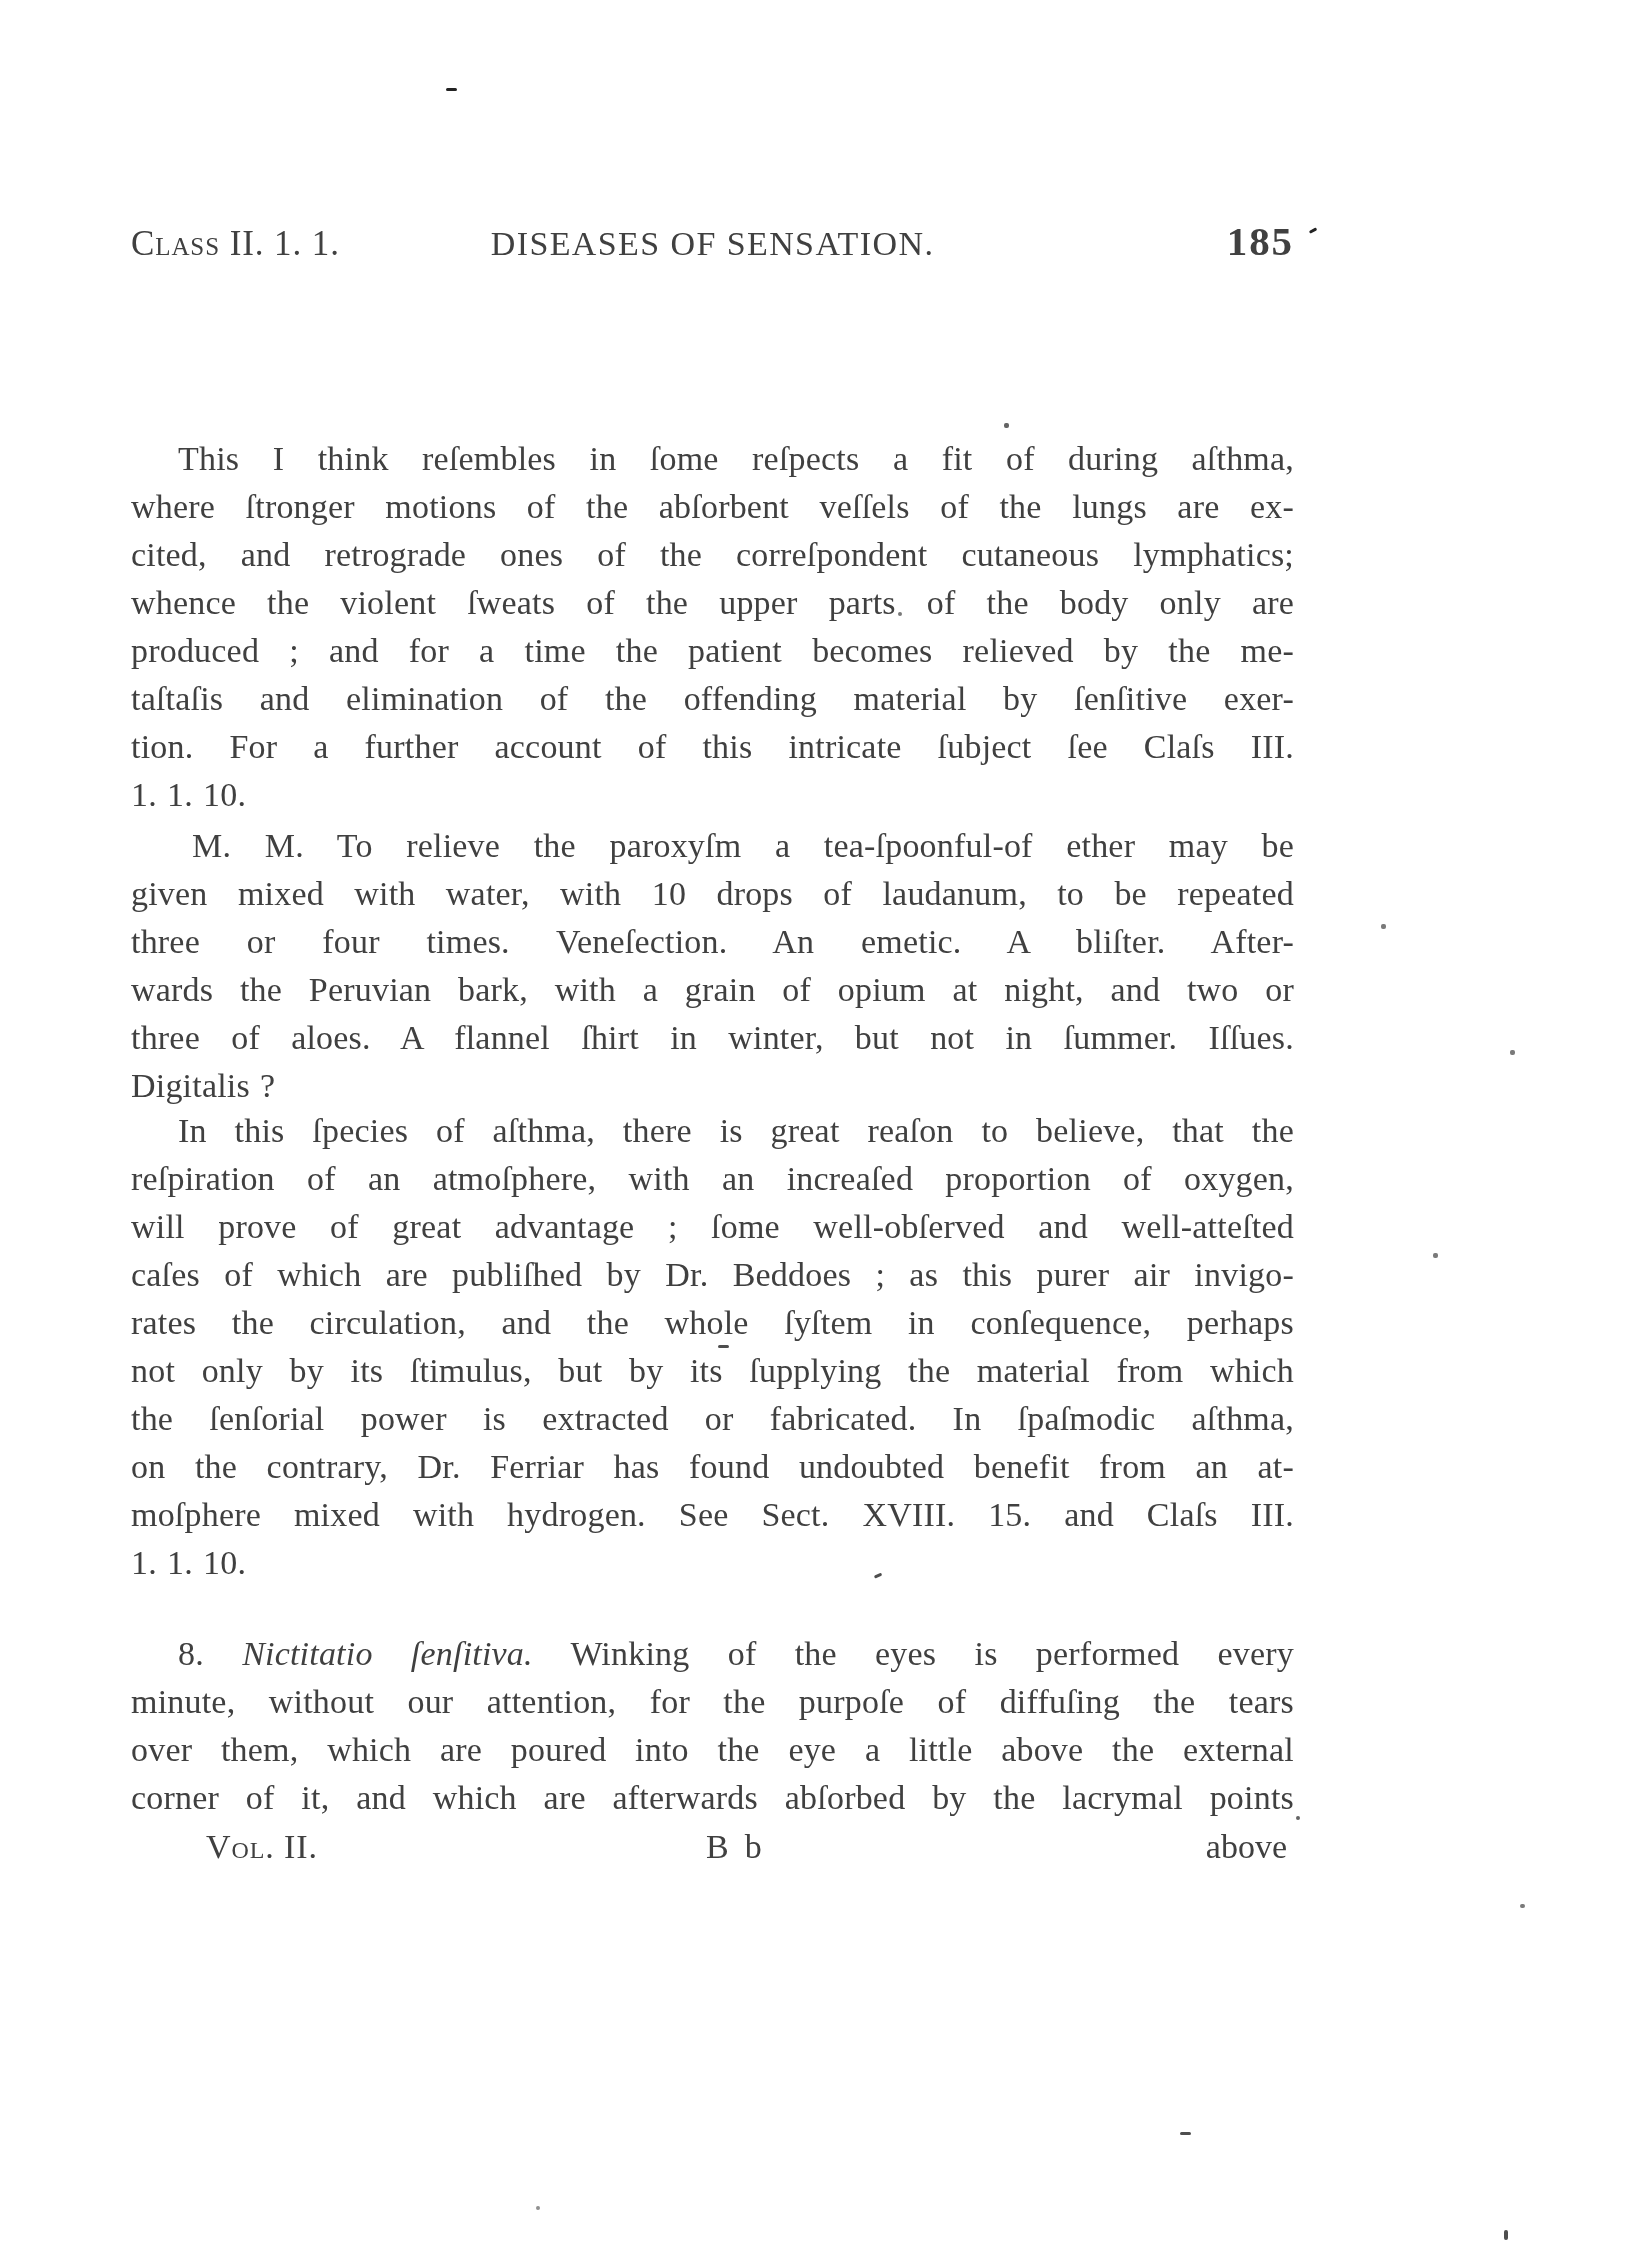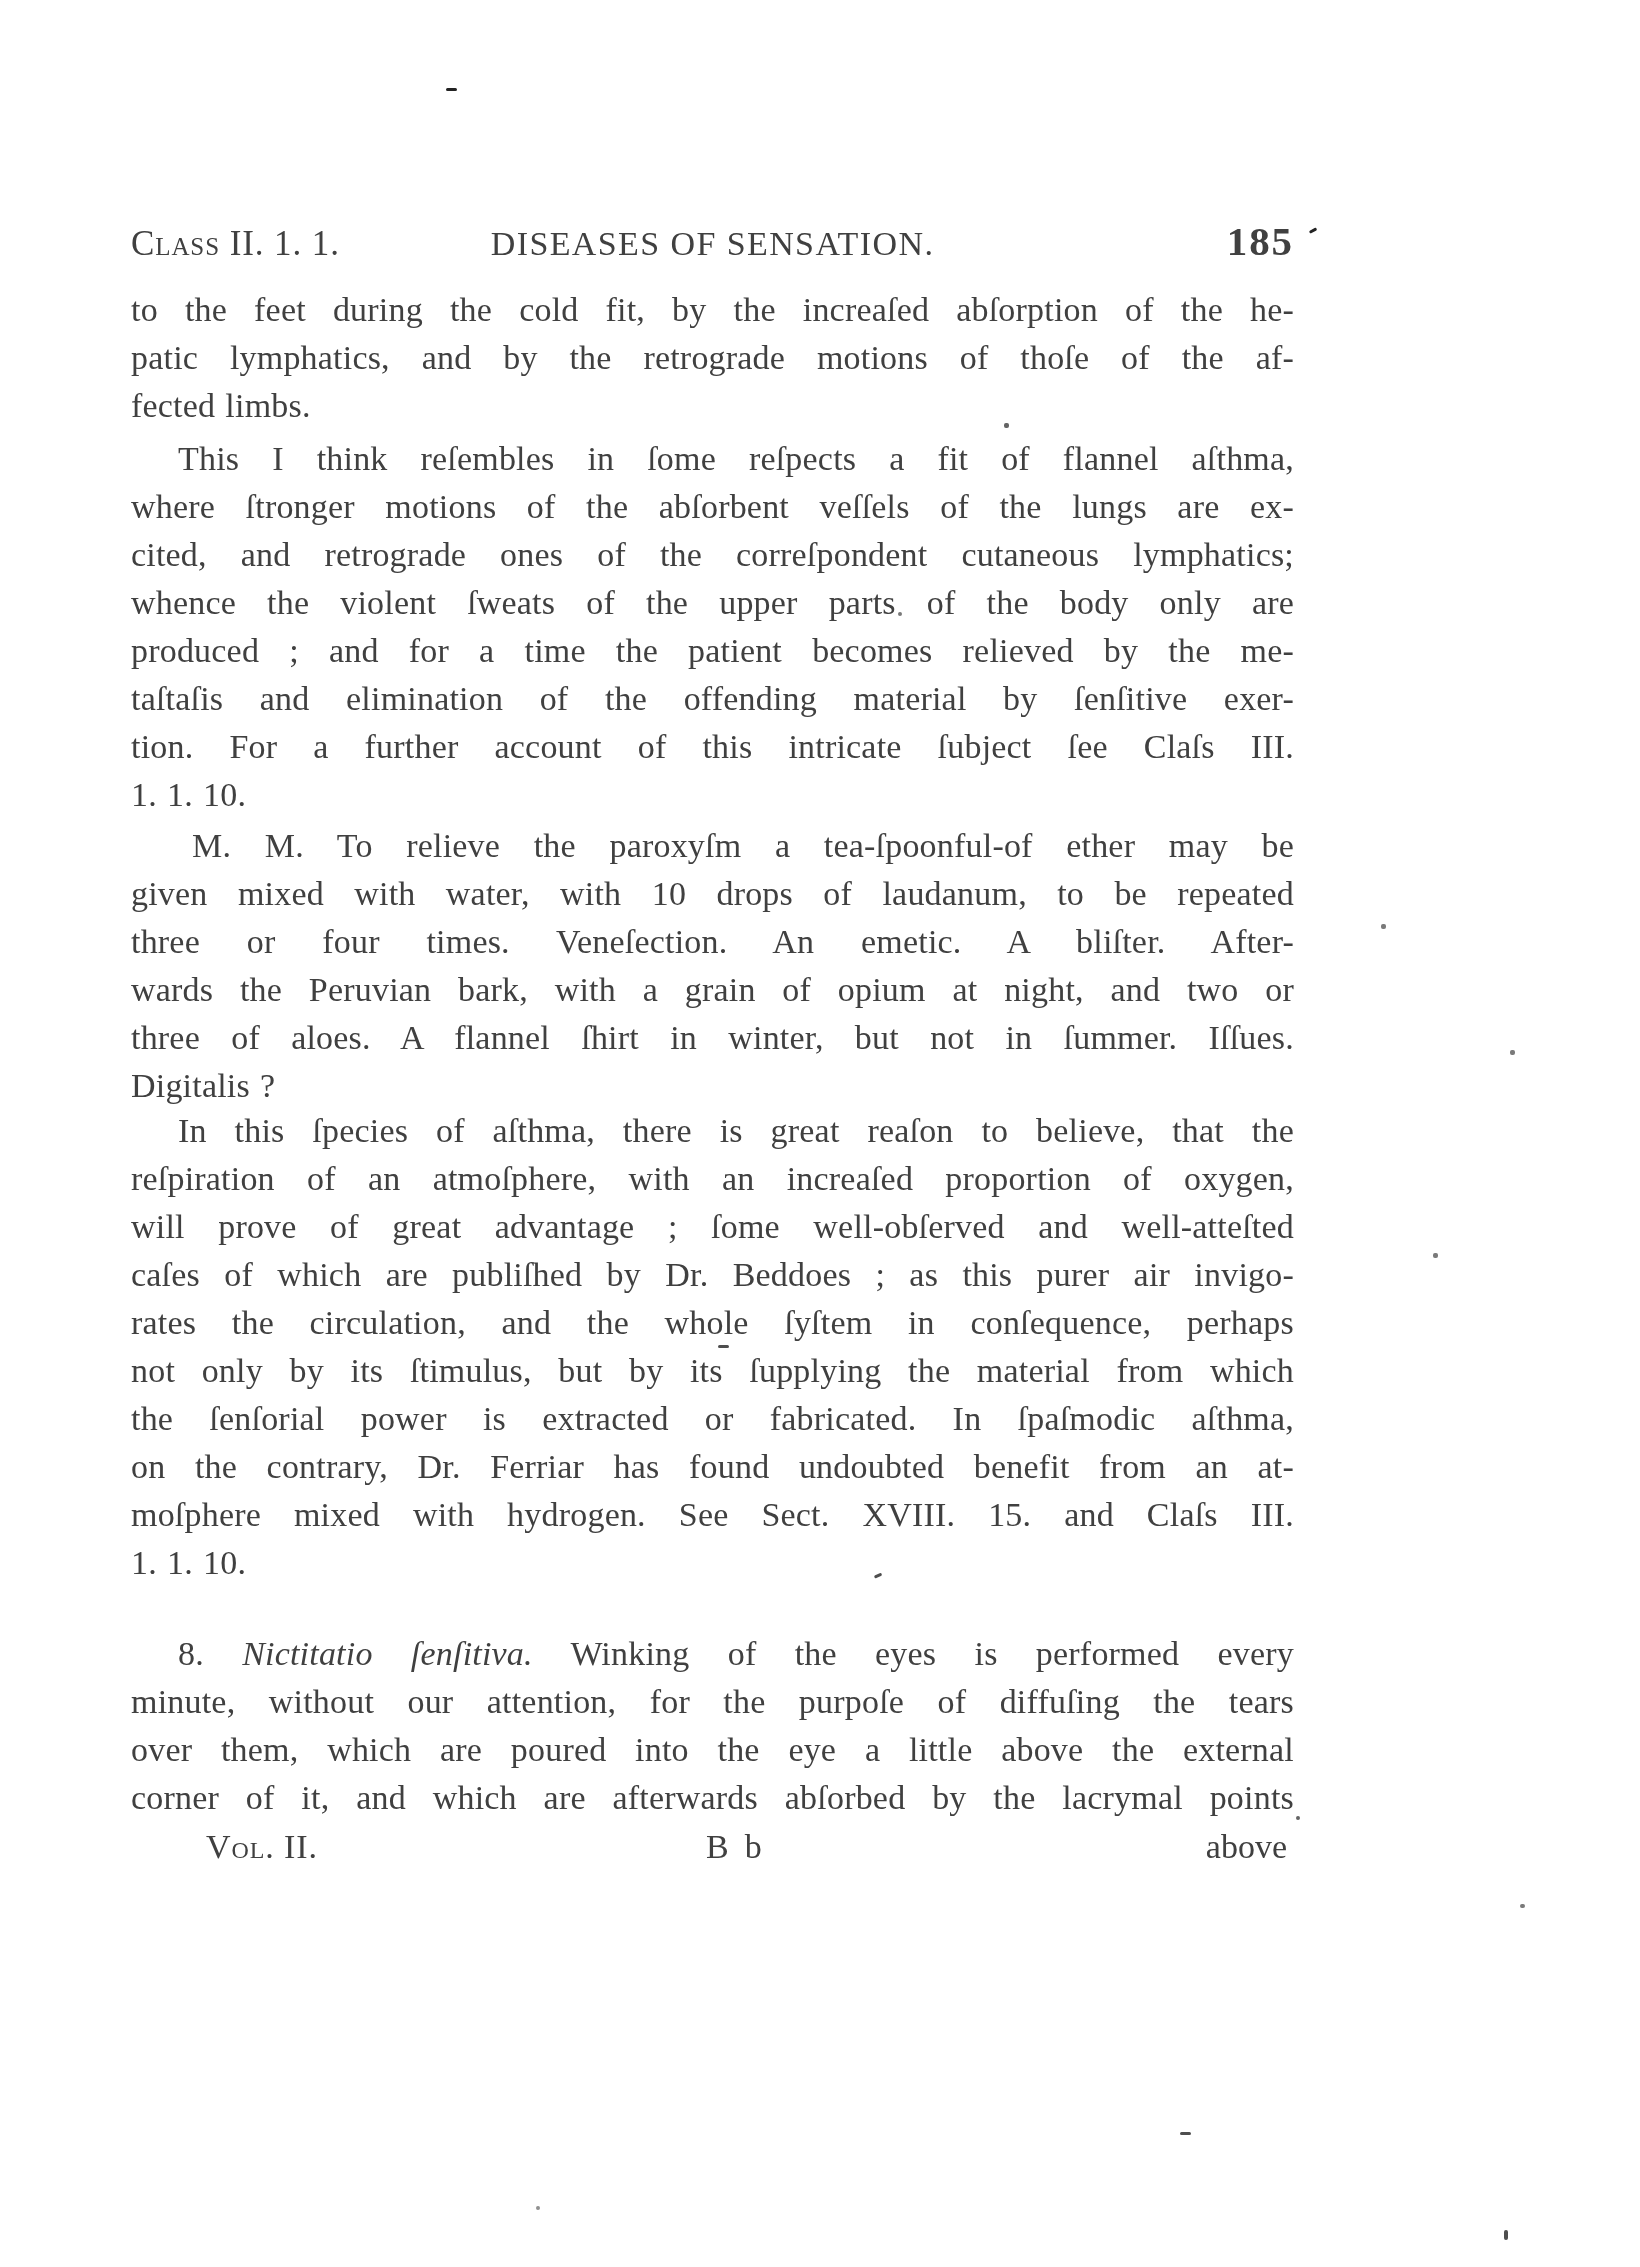--- a/index.html
+++ b/index.html
@@ -48,28 +48,23 @@
 <body>
 
 <div class="page">
 
   <div class="header">
     <span class="header-class">Class II. 1. 1.</span>
     <span class="header-title">DISEASES OF SENSATION.</span>
     <span class="header-page">185</span>
   </div>
 
-  <div class="textblock" style="top:286px">
-    <div class="line">to the feet during the cold fit, by the increaſed abſorption of the he-</div>
-    <div class="line">patic lymphatics, and by the retrograde motions of thoſe of the af-</div>
-    <div class="line end">fected limbs.</div>
-  </div>
 
   <div class="textblock" style="top:435px">
-    <div class="line ind">This I think reſembles in ſome reſpects a fit of flannel aſthma,</div>
+    <div class="line ind">This I think reſembles in ſome reſpects a fit of during aſthma,</div>
     <div class="line">where ſtronger motions of the abſorbent veſſels of the lungs are ex-</div>
     <div class="line">cited, and retrograde ones of the correſpondent cutaneous lymphatics;</div>
     <div class="line">whence the violent ſweats of the upper parts of the body only are</div>
     <div class="line">produced ; and for a time the patient becomes relieved by the me-</div>
     <div class="line">taſtaſis and elimination of the offending material by ſenſitive exer-</div>
     <div class="line">tion. For a further account of this intricate ſubject ſee Claſs III.</div>
     <div class="line end">1. 1. 10.</div>
   </div>
 
   <div class="textblock" style="top:822px">

